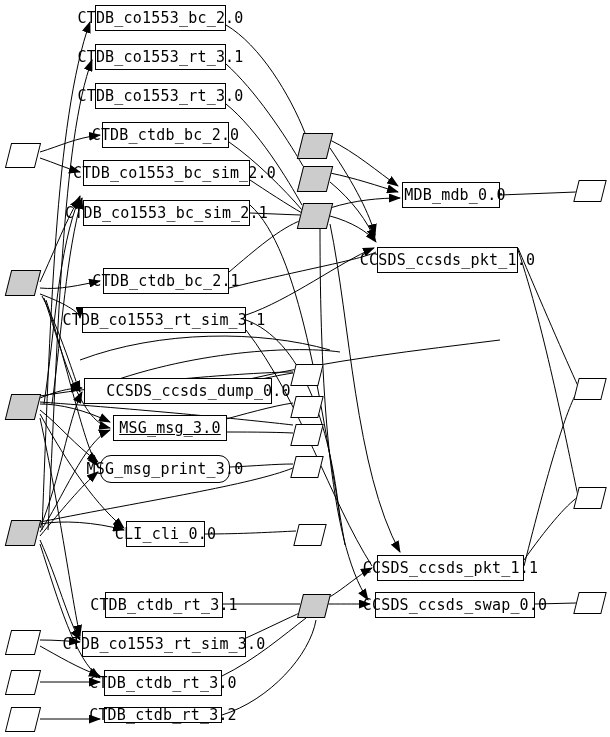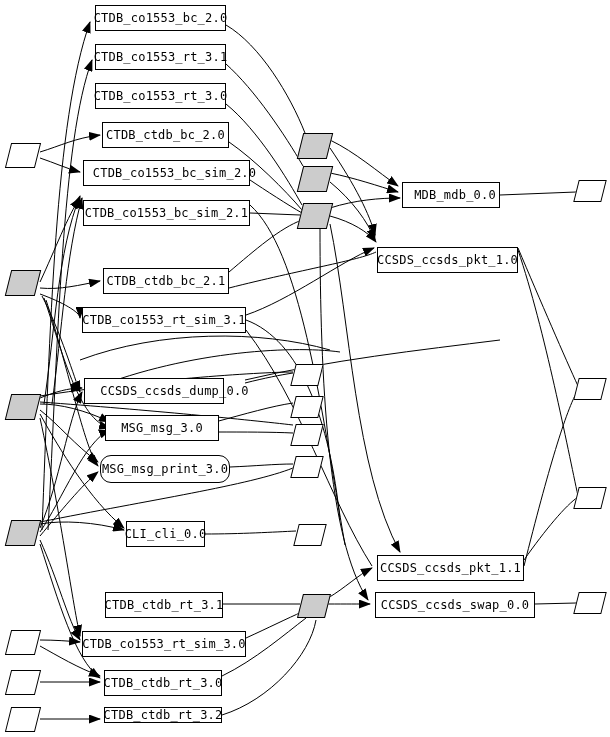--- a/index.html
+++ b/index.html
@@ -10,21 +10,21 @@
     font-family:"DejaVu Sans Mono","Liberation Mono",monospace;
     overflow:hidden;
   }
   svg#edges{position:absolute;left:0;top:0;width:610px;height:737px;}
   .node-box{
     position:absolute;
     box-sizing:border-box;
     border:1px solid #000;
     background:#ffffff;
     color:#000;
-    font-size:12px;
+    font-size:15px;
     letter-spacing:.2px;
     display:flex;
     align-items:center;
     justify-content:center;
     white-space:nowrap;
     z-index:5;
   }
   .para{
     position:absolute;
     box-sizing:border-box;
@@ -137,22 +137,22 @@
 
   <div id="boxes">
       <div class="node-box" style="left: 95px; top: 5px; width: 131px; height: 26px;">CTDB_co1553_bc_2.0</div>
       <div class="node-box" style="left: 95px; top: 44px; width: 131px; height: 26px;">CTDB_co1553_rt_3.1</div>
       <div class="node-box" style="left: 95px; top: 83px; width: 131px; height: 26px;">CTDB_co1553_rt_3.0</div>
       <div class="node-box" style="left: 102px; top: 122px; width: 127px; height: 26px;">CTDB_ctdb_bc_2.0</div>
       <div class="node-box" style="left: 83px; top: 160px; width: 167px; height: 26px; padding-left: 16px;">CTDB_co1553_bc_sim_2.0</div>
       <div class="node-box" style="left: 83px; top: 200px; width: 167px; height: 26px;">CTDB_co1553_bc_sim_2.1</div>
       <div class="node-box" style="left: 103px; top: 268px; width: 126px; height: 26px;">CTDB_ctdb_bc_2.1</div>
       <div class="node-box" style="left: 82px; top: 307px; width: 164px; height: 26px;">CTDB_co1553_rt_sim_3.1</div>
-      <div class="node-box" style="left: 84px; top: 378px; width: 140px; height: 26px; padding-left: 41px;">CCSDS_ccsds_dump_0.0</div>
-      <div class="node-box" style="left: 105px; top: 415px; width: 114px; height: 26px;">MSG_msg_3.0</div>
+      <div class="node-box" style="left: 84px; top: 378px; width: 188px; height: 26px; padding-left: 41px;">CCSDS_ccsds_dump_0.0</div>
+      <div class="node-box" style="left: 113px; top: 415px; width: 114px; height: 26px; text-decoration: underline;">MSG_msg_3.0</div>
       <div class="node-box" style="left: 100px; top: 455px; width: 130px; height: 28px; border-radius: 11px;">MSG_msg_print_3.0</div>
       <div class="node-box" style="left: 126px; top: 521px; width: 79px; height: 26px;">CLI_cli_0.0</div>
       <div class="node-box" style="left: 105px; top: 592px; width: 118px; height: 26px;">CTDB_ctdb_rt_3.1</div>
       <div class="node-box" style="left: 82px; top: 631px; width: 164px; height: 26px;">CTDB_co1553_rt_sim_3.0</div>
       <div class="node-box" style="left: 104px; top: 670px; width: 118px; height: 26px;">CTDB_ctdb_rt_3.0</div>
       <div class="node-box" style="left: 104px; top: 707px; width: 118px; height: 16px;">CTDB_ctdb_rt_3.2</div>
       <div class="node-box" style="left: 402px; top: 182px; width: 98px; height: 26px; padding-left: 8px;">MDB_mdb_0.0</div>
       <div class="node-box" style="left: 377px; top: 235px; width: 141px; height: 26px; margin-top: 12px;">CCSDS_ccsds_pkt_1.0</div>
       <div class="node-box" style="left: 377px; top: 555px; width: 147px; height: 26px;">CCSDS_ccsds_pkt_1.1</div>
       <div class="node-box" style="left: 375px; top: 592px; width: 160px; height: 26px;">CCSDS_ccsds_swap_0.0</div>

